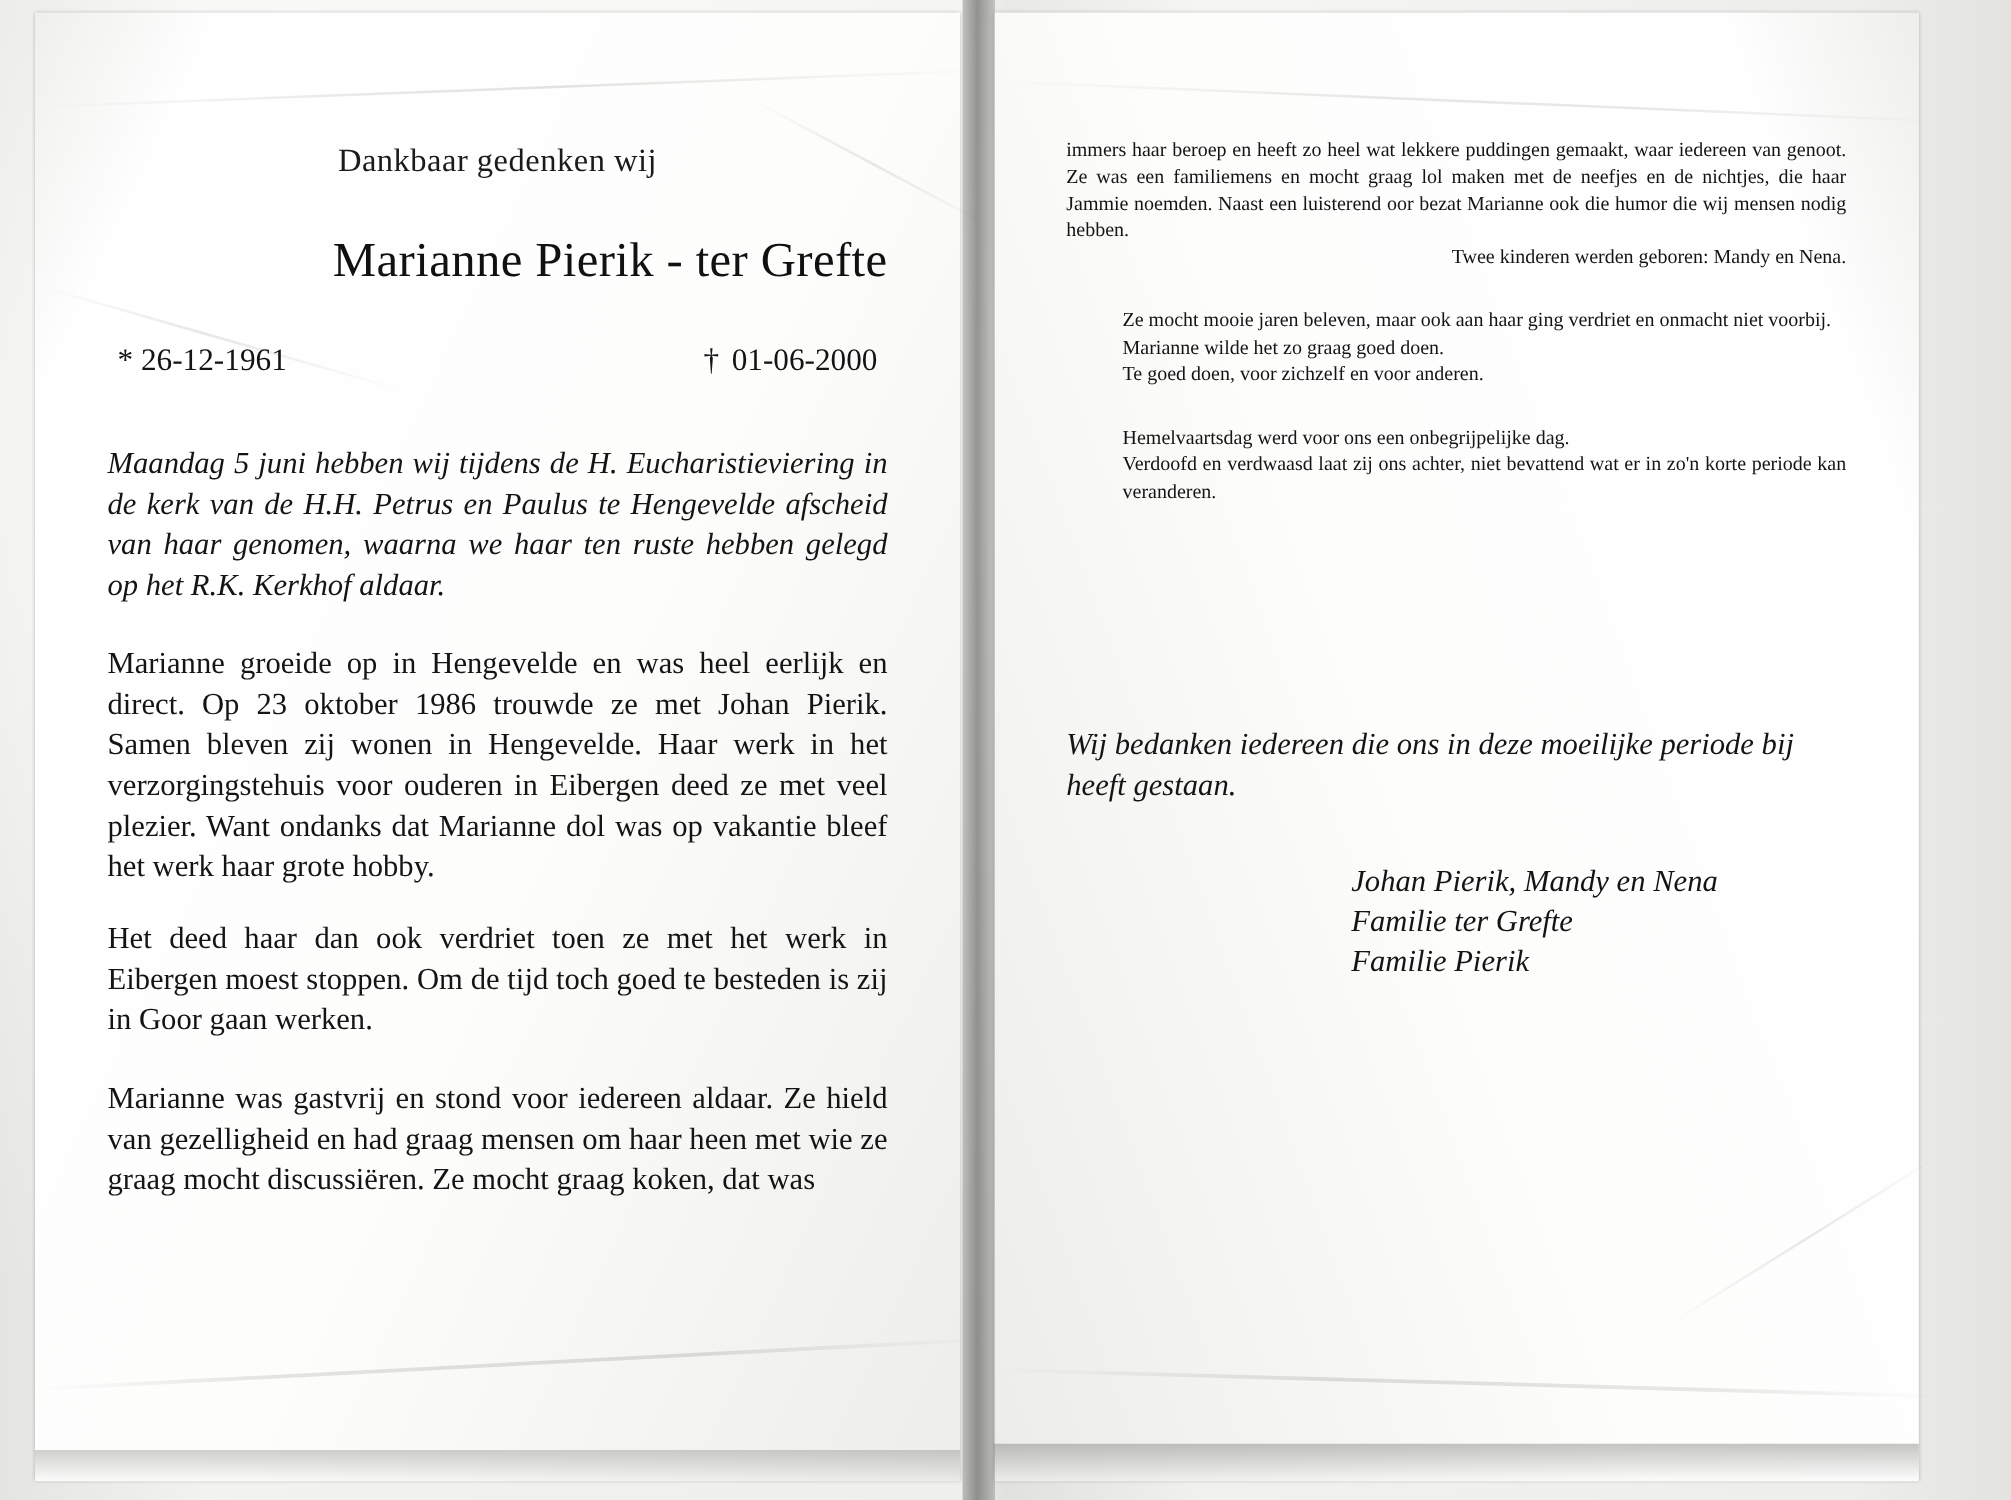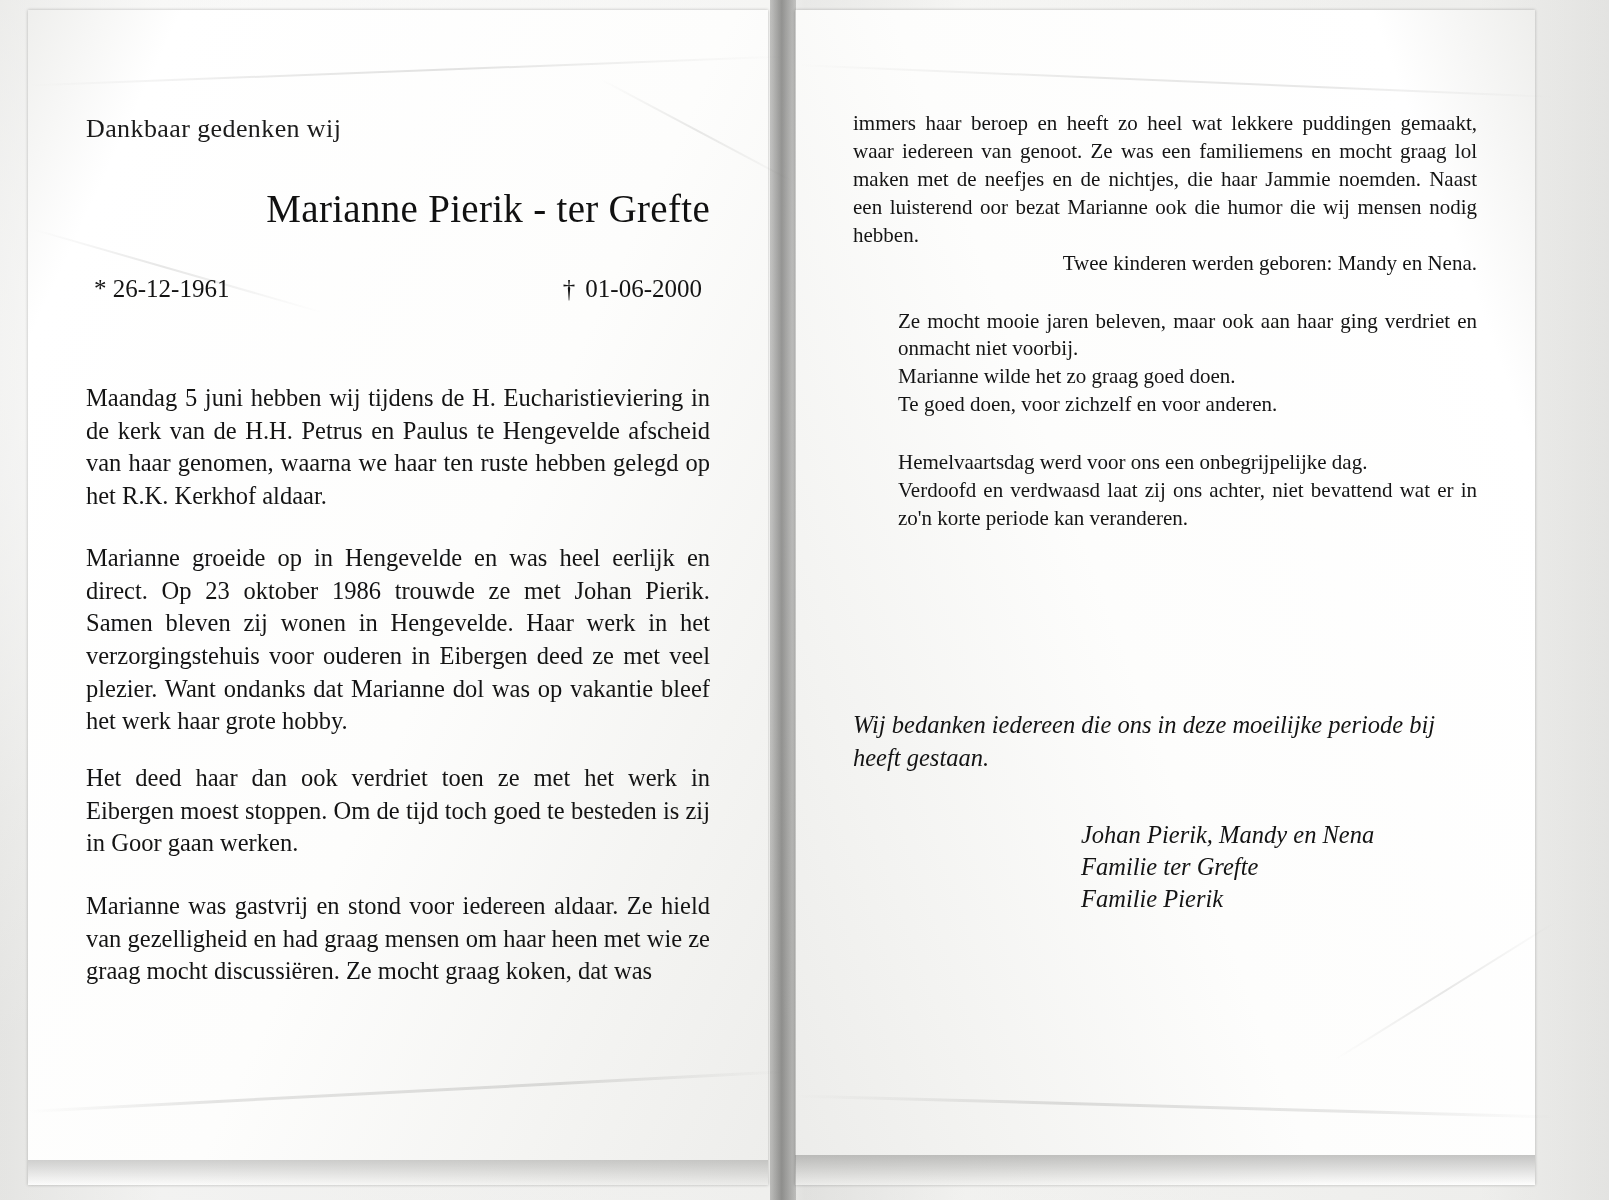--- a/index.html
+++ b/index.html
@@ -65,21 +65,21 @@
   .crease.r3 { left: 0; top: 1095px; width: 760px; height: 3px; background: linear-gradient(90deg, rgba(160,160,158,0) 0%, rgba(115,115,113,0.6) 35%, rgba(125,125,123,0.5) 75%, rgba(160,160,158,0) 100%); transform: rotate(1.6deg); }
 
   .page-body {
     position: absolute;
     inset: 0;
     padding: 0 58px;
     box-sizing: border-box;
   }
 
   .kicker {
-    text-align: left;
+    text-align: center;
     font-size: 26px;
     letter-spacing: 0.4px;
     margin-top: 104px;
     color: #1b1b1b;
   }
   .name {
     text-align: right;
     font-size: 39px;
     margin-top: 42px;
     color: #111;
@@ -96,29 +96,29 @@
   .dates .dagger { margin-right: 10px; }
 
   .para {
     font-size: 24.5px;
     line-height: 1.33;
     text-align: justify;
     color: #141414;
     margin-top: 30px;
     hyphens: manual;
   }
-  .para.first { margin-top: 79px; }
+  .para.first { margin-top: 52px; font-style: italic; }
   .para.tight { margin-top: 0; }
 
   .right-body {
     padding: 0 58px;
     box-sizing: border-box;
   }
   .rpara {
-    font-size: 21px;
+    font-size: 16px;
     line-height: 1.33;
     text-align: justify;
     color: #141414;
     margin: 0;
   }
   .rpara.top { margin-top: 100px; }
   .rpara.gap { margin-top: 30px; margin-left: 45px; }
   .rpara.noindent { text-align: right; }
 
   .thanks {

